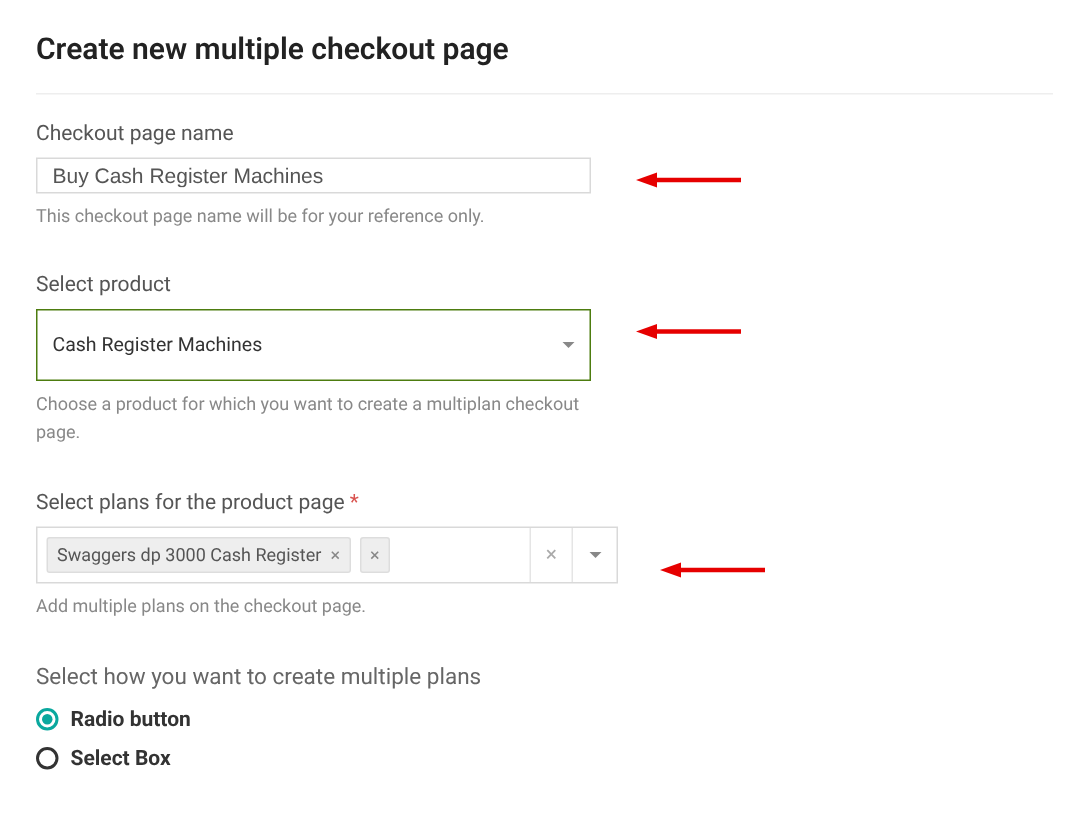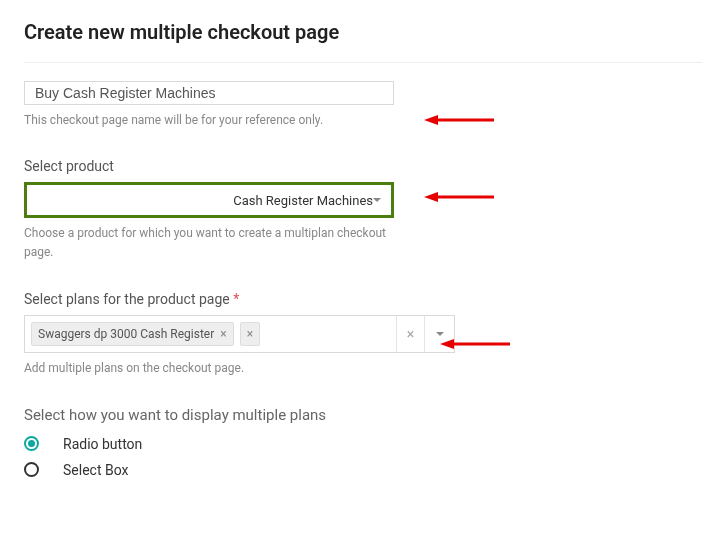--- a/index.html
+++ b/index.html
@@ -45,38 +45,38 @@
     }
     .helper {
       font-size: 12px;
       color: #888;
       margin-top: 6px;
       max-width: 370px;
       line-height: 1.6;
     }
     .select-wrap {
       width: 370px;
-      height: 36px;
-      border: 3px solid #4d7c0f;
+      height: 48px;
+      border: 1px solid #4d7c0f;
       padding: 0 10px;
       display: flex;
       align-items: center;
-      justify-content: flex-end;
+      justify-content: space-between;
       font-size: 13px;
       color: #333;
       cursor: pointer;
     }
     .caret {
       width: 0; height: 0;
       border-left: 4px solid transparent;
       border-right: 4px solid transparent;
       border-top: 4px solid #888;
     }
     .multi-wrap {
-      width: 431px;
+      width: 388px;
       display: flex;
       border: 1px solid #d9d9d9;
     }
     .chip-area {
       flex: 1;
       padding: 6px;
       display: flex;
       flex-wrap: wrap;
       gap: 6px;
     }
@@ -116,24 +116,24 @@
     }
     .radio-group {
       display: flex;
       flex-direction: column;
       gap: 10px;
       margin-top: 4px;
     }
     .radio-item {
       display: flex;
       align-items: center;
-      gap: 24px;
+      gap: 8px;
       font-size: 14px;
       color: #333;
-      font-weight: 400;
+      font-weight: 700;
       cursor: pointer;
     }
     .radio-circle {
       width: 15px; height: 15px;
       border: 2px solid #333;
       border-radius: 50%;
       display: flex;
       align-items: center;
       justify-content: center;
     }
@@ -153,20 +153,21 @@
     }
     .arrow-right svg { width: 100%; height: 100%; }
   </style>
 </head>
 <body>
 
 <h1>Create new multiple checkout page</h1>
 <hr class="hr">
 
 <div class="field-group">
+  <label class="label">Checkout page name</label>
   <input class="text-input" type="text" value="Buy Cash Register Machines" style="">
   <div class="helper">This checkout page name will be for your reference only.</div>
   <div class="arrow-right" style="top:30px; left:400px;">
     <svg viewBox="0 0 70 12">
         <line x1="70" y1="6" x2="12" y2="6" stroke="#e60000" stroke-width="3"></line>
         <polygon points="0,6 14,1 14,11" fill="#e60000"></polygon>
       </svg>
   </div>
 </div>
 
@@ -208,21 +209,21 @@
   <div class="helper">Add multiple plans on the checkout page.</div>
   <div class="arrow-right" style="top:44px; left:416px;">
     <svg viewBox="0 0 70 12">
         <line x1="70" y1="6" x2="12" y2="6" stroke="#e60000" stroke-width="3"></line>
         <polygon points="0,6 14,1 14,11" fill="#e60000"></polygon>
       </svg>
   </div>
 </div>
 
 <div class="field-group" style="margin-bottom:10px;">
-  <label class="label" style="font-size:15px;color:#666;font-weight:400;margin-bottom:12px;">Select how you want to display multiple plans</label>
+  <label class="label" style="font-size:15px;color:#666;font-weight:400;margin-bottom:12px;">Select how you want to create multiple plans</label>
   <div class="radio-group">
     <div class="radio-item">
       <span class="radio-circle selected">
           <span class="radio-dot"></span>
         </span>
       <span>Radio button</span>
     </div>
     <div class="radio-item">
       <span class="radio-circle"></span>
       <span>Select Box</span>

